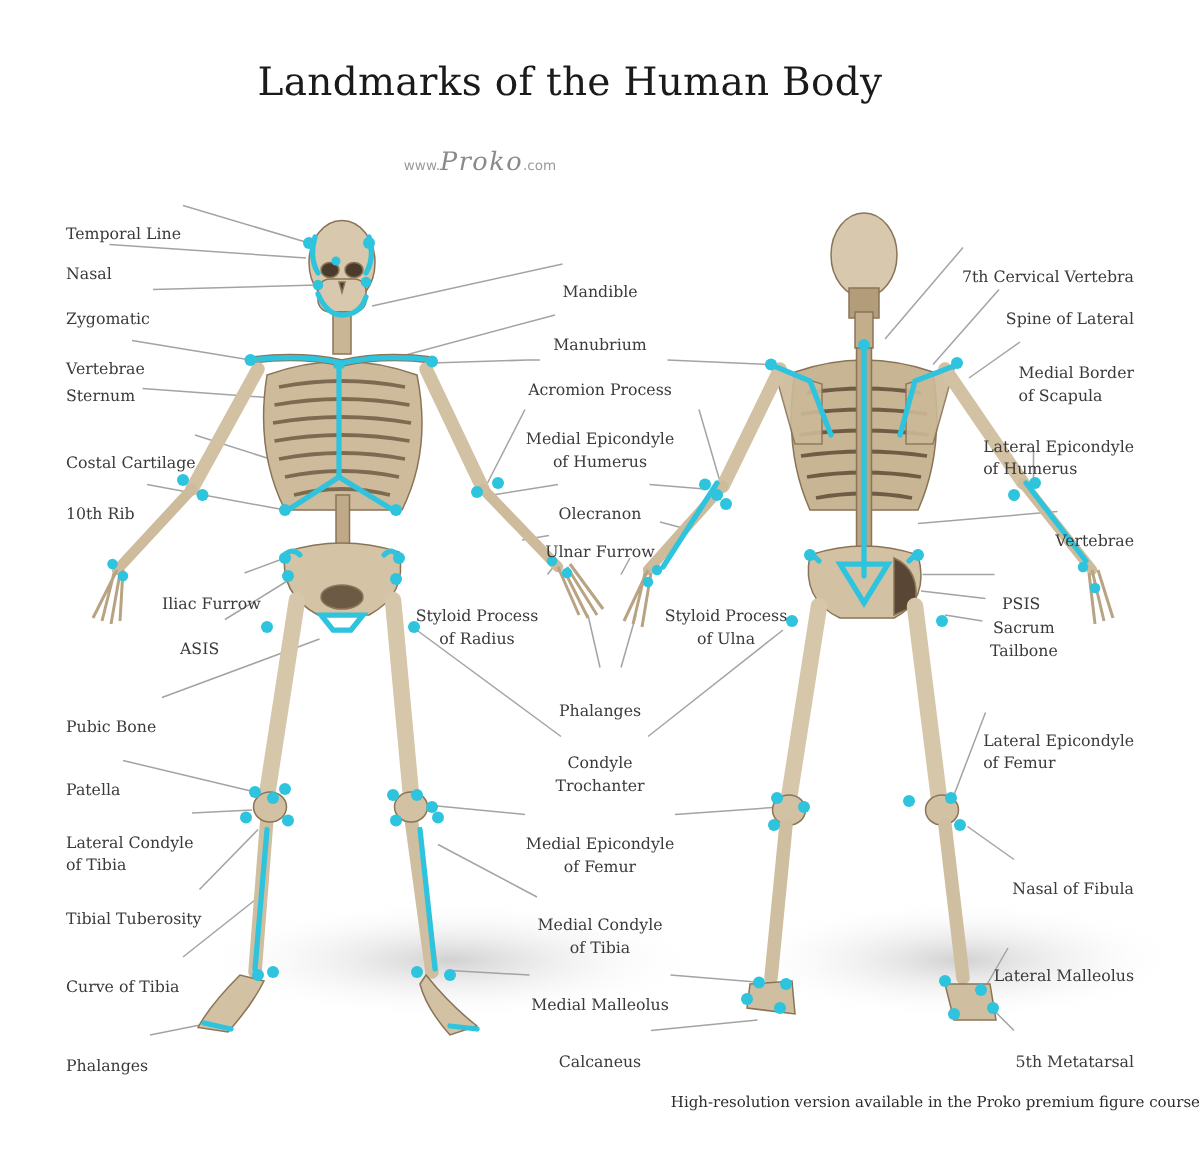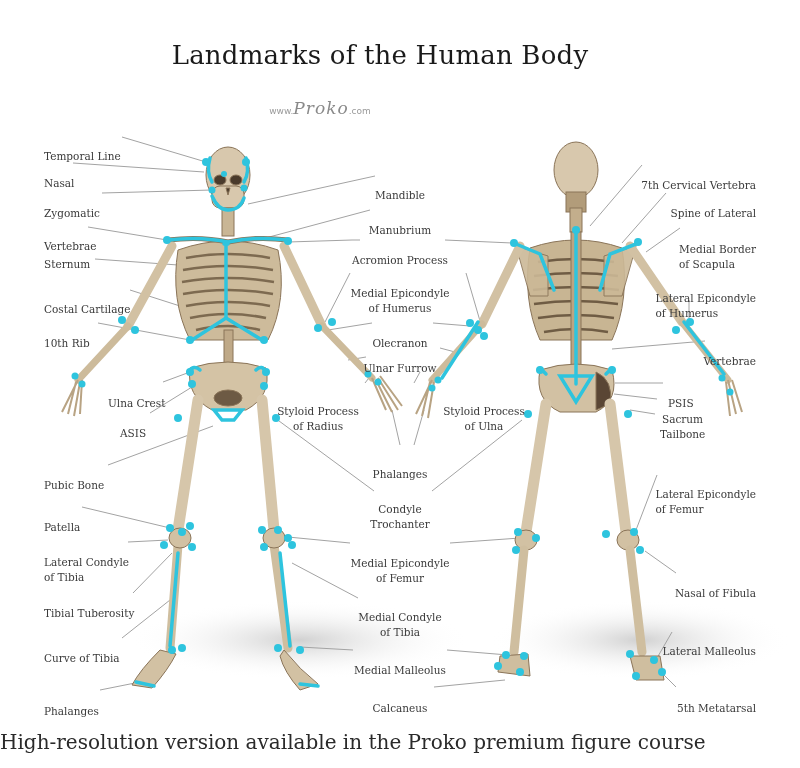--- a/index.html
+++ b/index.html
@@ -1,21 +1,21 @@
 <!DOCTYPE html>
 <html><head>
 <meta charset="utf-8">
 <style>
   * { margin:0; padding:0; box-sizing:border-box; }
   html, body { width:800px; height:768px; background:#ffffff; overflow:hidden; }
   body { position:relative; font-family:"DejaVu Serif", serif; color:#2b2b2b; }
   .title { position:absolute; left:0; top:40px; width:760px; text-align:center; font-family:"DejaVu Serif", serif; font-size:26px; color:#1a1a1a; letter-spacing:0.2px; }
   .site { position:absolute; left:0; top:98px; width:640px; text-align:center; color:#9a9a9a; font-size:9px; font-family:"DejaVu Sans", sans-serif; }
   .site .brand { font-family:"DejaVu Serif", serif; font-size:17px; font-style:italic; color:#8a8a8a; letter-spacing:1px; }
-  .footer { position:absolute; left:0; top:730px; width:800px; text-align:left; font-size:20px; color:#2a2a2a; font-family:"DejaVu Serif", serif; }
+  .footer { position:absolute; left:0; top:730px; width:800px; text-align:right; font-size:10px; color:#2a2a2a; font-family:"DejaVu Serif", serif; }
   svg.art { position:absolute; left:0; top:0; }
   .lbl { position:absolute; font-size:10.5px; line-height:15px; color:#3a3a3a; white-space:nowrap; font-family:"DejaVu Serif", serif;margin-top:20px; }
   .lbl.c { text-align:center; transform:translateX(-50%); }
   .lbl.r { text-align:left; transform:translateX(-100%); }
 </style>
 </head>
 <body>
 
 <div class="title">Landmarks of the Human Body</div>
 <div class="site">
@@ -274,21 +274,21 @@
   </g>
 </svg>
 
 <div class="lbl" style="left:44px;top:129px">Temporal Line</div>
 <div class="lbl" style="left:44px;top:156px">Nasal</div>
 <div class="lbl" style="left:44px;top:186px">Zygomatic</div>
 <div class="lbl" style="left:44px;top:219px">Vertebrae</div>
 <div class="lbl" style="left:44px;top:237px">Sternum</div>
 <div class="lbl" style="left:44px;top:282px">Costal Cartilage</div>
 <div class="lbl" style="left:44px;top:316px">10th Rib</div>
-<div class="lbl" style="left:108px;top:376px">Ulna Crest</div>
+<div class="lbl" style="left:108px;top:376px">Iliac Furrow</div>
 <div class="lbl" style="left:120px;top:406px">ASIS</div>
 <div class="lbl" style="left:44px;top:458px">Pubic Bone</div>
 <div class="lbl" style="left:44px;top:500px">Patella</div>
 <div class="lbl" style="left:44px;top:535px;white-space:pre">Lateral Condyle
 of Tibia</div>
 <div class="lbl" style="left:44px;top:586px">Tibial Tuberosity</div>
 <div class="lbl" style="left:44px;top:631px">Curve of Tibia</div>
 <div class="lbl" style="left:44px;top:684px">Phalanges</div>
 
 <div class="lbl c" style="left:400px;top:168px">Mandible</div>

